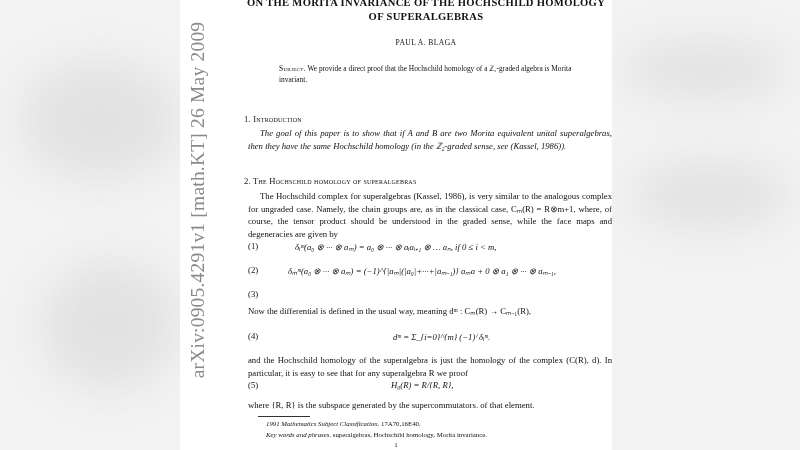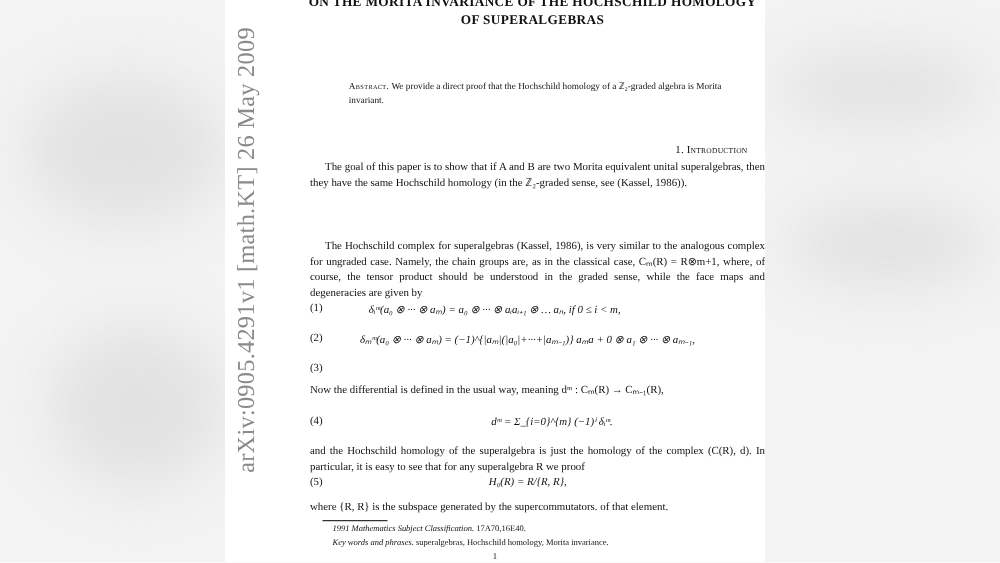--- a/index.html
+++ b/index.html
@@ -32,21 +32,21 @@
     .author {
       left:60px; width:372px; top:38px; text-align:center;
       font-size:7.6px; letter-spacing:0.4px; font-family:"Liberation Serif", serif;
     }
     .abstract {
       left:99px; width:305px; top:64px; font-size:7.4px; line-height:10.5px;
       font-family:"Liberation Serif", serif;
     }
     .sc { font-variant:small-caps; letter-spacing:0.3px; }
     .heading {
-      left:46px; width:372px; text-align:right; font-size:8.6px;
+      left:64px; width:372px; text-align:left; font-size:8.6px;
       font-family:"Liberation Serif", serif; font-variant:small-caps; letter-spacing:0.2px;
     }
     .para {
       left:68px; width:364px; font-size:8.7px; line-height:12.6px;
       font-family:"Liberation Serif", serif; text-align:justify;
     }
     .indent { text-indent:12px; }
     .eq {
       left:68px; width:364px; height:14px; font-size:8.7px;
       font-family:"Liberation Serif", serif;
@@ -72,29 +72,31 @@
 
   <div class="arxiv">
     <span>arXiv:0905.4291v1  [math.KT]  26 May 2009</span>
   </div>
 
   <div class="abs title">
     <div>ON THE MORITA INVARIANCE OF THE HOCHSCHILD HOMOLOGY</div>
     <div>OF SUPERALGEBRAS</div>
   </div>
 
+  <div class="abs author">PAUL A. BLAGA</div>
 
   <div class="abs abstract">
-    <span class="sc">Abstract.</span>
+    <span class="sc">Subject.</span>
     <span>We provide a direct proof that the Hochschild homology of a ℤ₂-graded algebra is Morita invariant.</span>
   </div>
 
   <div class="abs heading" style="top:114px;">1. Introduction</div>
-  <div class="abs para indent" style="top:127px;">The goal of this paper is to show that if A and B are two Morita equivalent unital superalgebras, then they have the same Hochschild homology (in the ℤ₂-graded sense, see (Kassel, 1986)).</div>
+  <div class="abs para indent" style="top:127px;font-style:italic;">The goal of this paper is to show that if A and B are two Morita equivalent unital superalgebras, then they have the same Hochschild homology (in the ℤ₂-graded sense, see (Kassel, 1986)).</div>
 
+  <div class="abs heading" style="top:176px;">2. The Hochschild homology of superalgebras</div>
   <div class="abs para indent" style="top:190px;">The Hochschild complex for superalgebras (Kassel, 1986), is very similar to the analogous complex for ungraded case. Namely, the chain groups are, as in the classical case, Cₘ(R) = R⊗m+1, where, of course, the tensor product should be understood in the graded sense, while the face maps and degeneracies are given by</div>
 
   <div class="abs eq" style="top:241px;">
     <span class="num">(1)</span>
     <span class="body" style="left:47px;">δᵢᵐ(a₀ ⊗ ··· ⊗ aₘ) = a₀ ⊗ ··· ⊗ aᵢaᵢ₊₁ ⊗ … aₙ,   if   0 ≤ i &lt; m,</span>
   </div>
   <div class="abs eq" style="top:265px;">
     <span class="num">(2)</span>
     <span class="body" style="left:40px;text-align:right;">δₘᵐ(a₀ ⊗ ··· ⊗ aₘ) = (−1)^{|aₘ|(|a₀|+···+|aₘ₋₁)} aₘa + 0 ⊗ a₁ ⊗ ··· ⊗ aₘ₋₁,</span>
   </div>

